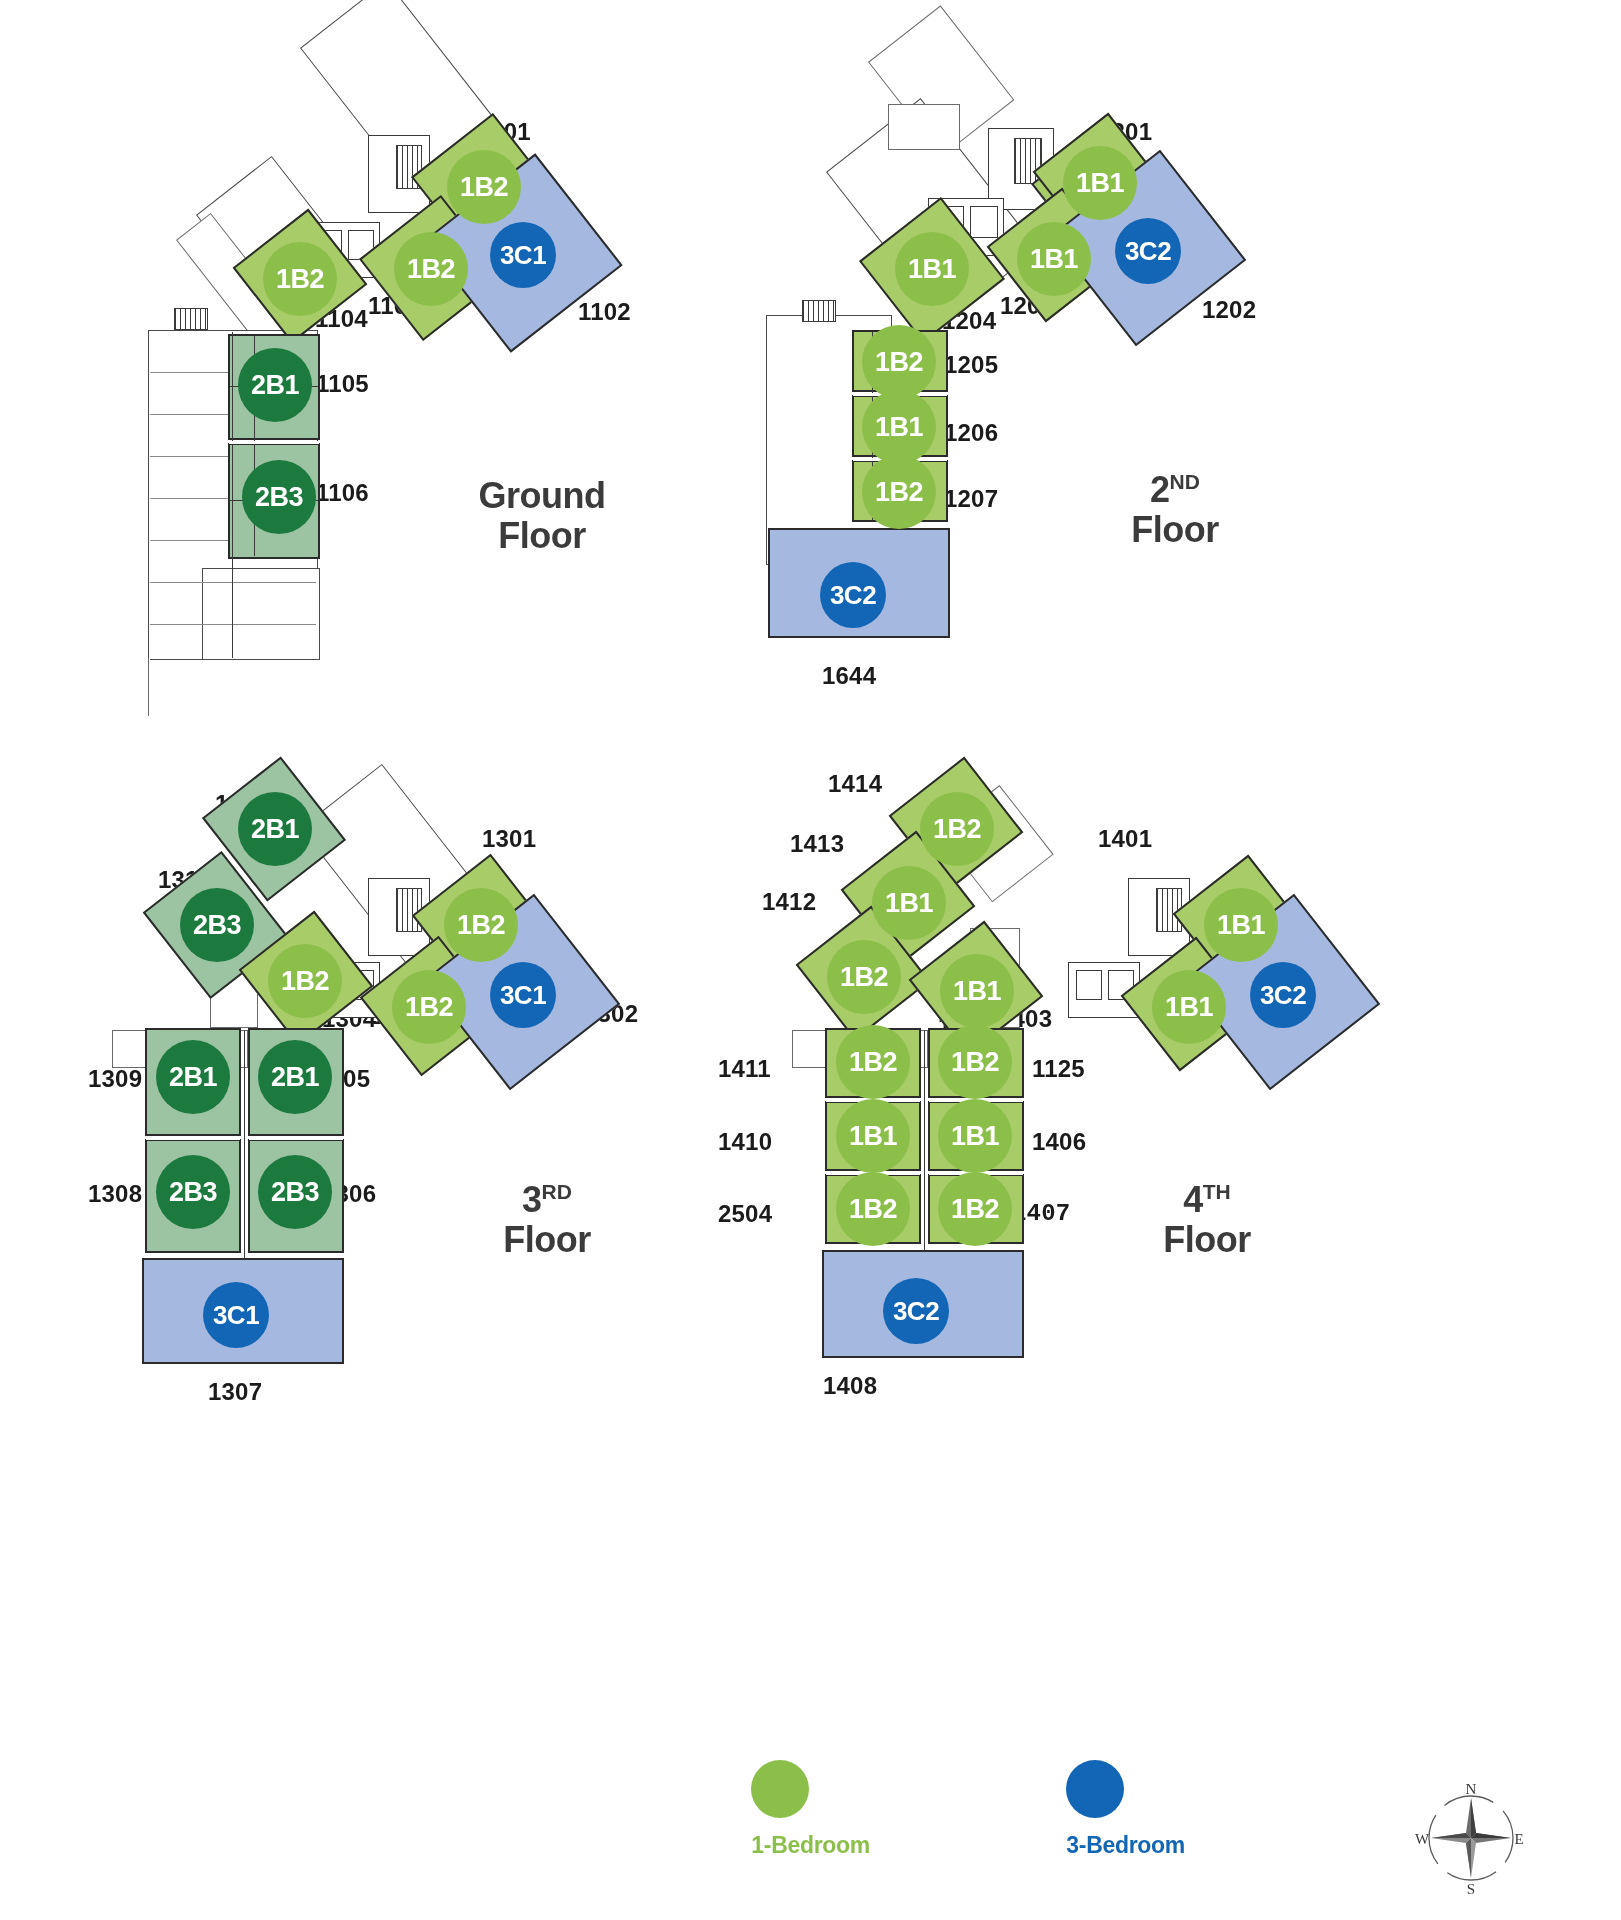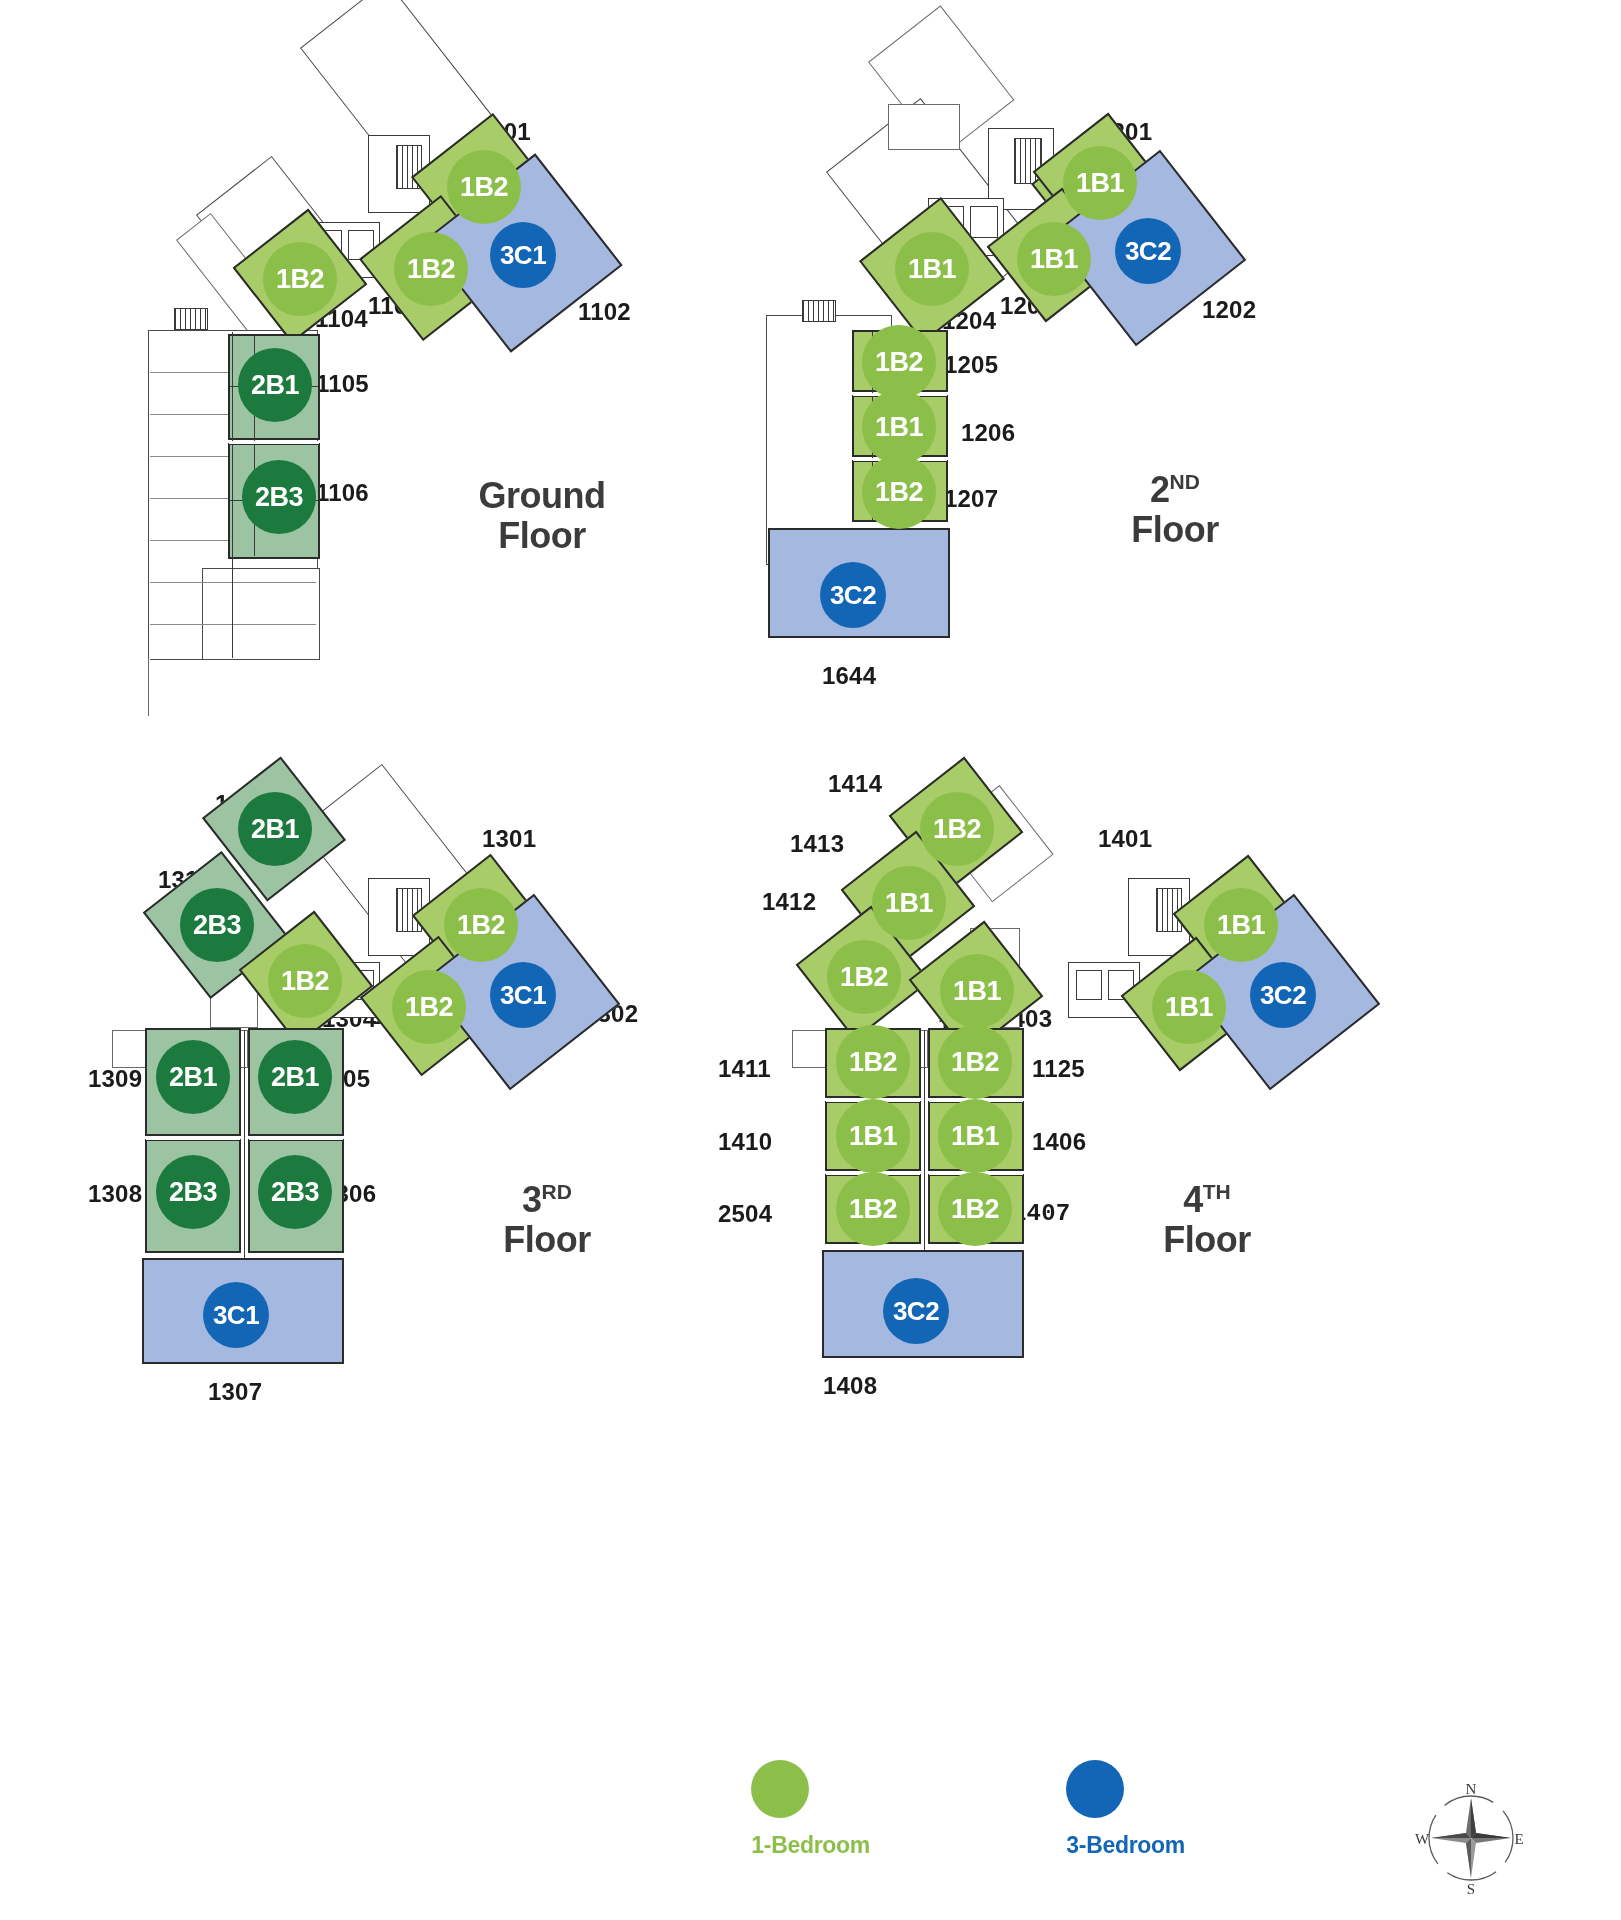--- a/index.html
+++ b/index.html
@@ -257,21 +257,21 @@
       </div>
     <div class="badge b3" style="left:60px; top:562px;">
         <span>3C2</span>
       </div>
 
     <div class="unit-num" style="left:338px; top:118px;">1201</div>
     <div class="unit-num" style="left:442px; top:296px;">1202</div>
     <div class="unit-num" style="left:240px; top:292px;">1203</div>
     <div class="unit-num" style="left:182px; top:307px;">1204</div>
     <div class="unit-num" style="left:184px; top:351px;">1205</div>
-    <div class="unit-num" style="left:201px; top:419px;">1206</div>
+    <div class="unit-num" style="left:184px; top:419px;">1206</div>
     <div class="unit-num" style="left:184px; top:485px;">1207</div>
     <div class="unit-num" style="left:62px; top:662px;">1644</div>
 
     <div class="floor-title" style="left:320px; top:470px; width:190px;">
       <span>2</span><sup>ND</sup><br>
       <span>Floor</span>
     </div>
   </div>
 
   <div class="floor-panel" style="left:0px; top:740px; width:790px; height:700px;">

